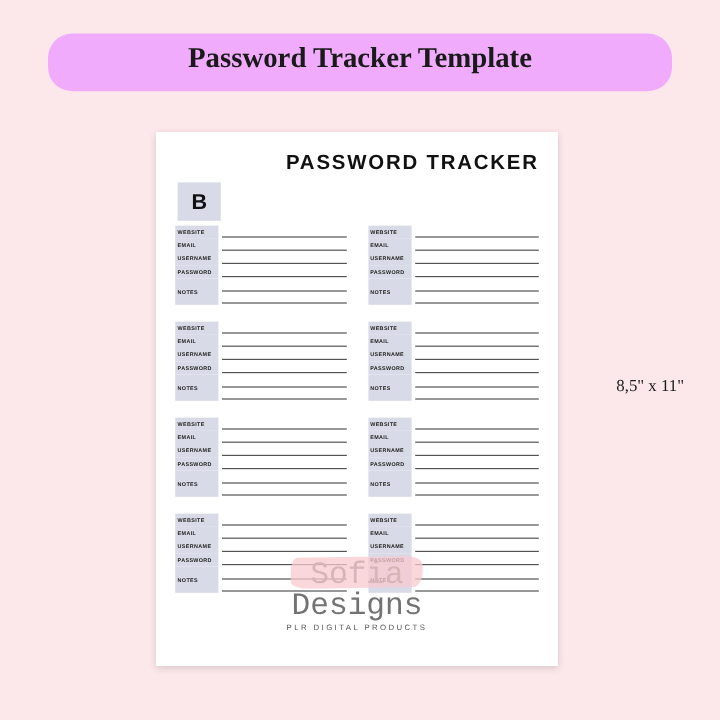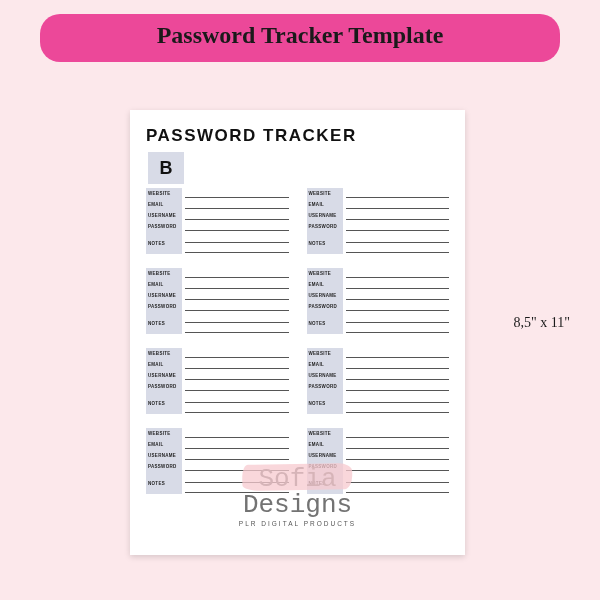--- a/index.html
+++ b/index.html
@@ -5,25 +5,25 @@
   * { box-sizing: border-box; margin: 0; padding: 0; }
   html, body { width: 600px; height: 600px; }
   body {
     background: #fce8eb;
     font-family: Arial, Helvetica, sans-serif;
     position: relative;
     overflow: hidden;
   }
   .title-pill {
     position: absolute;
-    top: 14px;
+    top: 28px;
     left: 50%;
     transform: translateX(-50%);
     width: 520px;
-    background: #ec4899;
+    background: #f0abfc;
     border-radius: 20px;
     padding: 8px 20px 12px;
     text-align: center;
   }
   .title-pill div {
     font-family: "Comic Sans MS", "Marker Felt", cursive;
     font-weight: 600;
     font-size: 24px;
     line-height: 1.15;
     color: #1a1a1a;
@@ -40,21 +40,21 @@
     position: absolute;
     top: 110px;
     left: 130px;
     width: 335px;
     height: 445px;
     background: #fff;
     box-shadow: 0 2px 6px rgba(0,0,0,0.15);
     padding: 16px 16px 10px;
   }
   .page-title {
-    text-align: left;
+    text-align: right;
     font-weight: 900;
     font-size: 17px;
     letter-spacing: 1.5px;
     color: #111;
     margin-bottom: 6px;
   }
   .letter-box {
     width: 36px;
     height: 32px;
     background: #d8dbe7;

